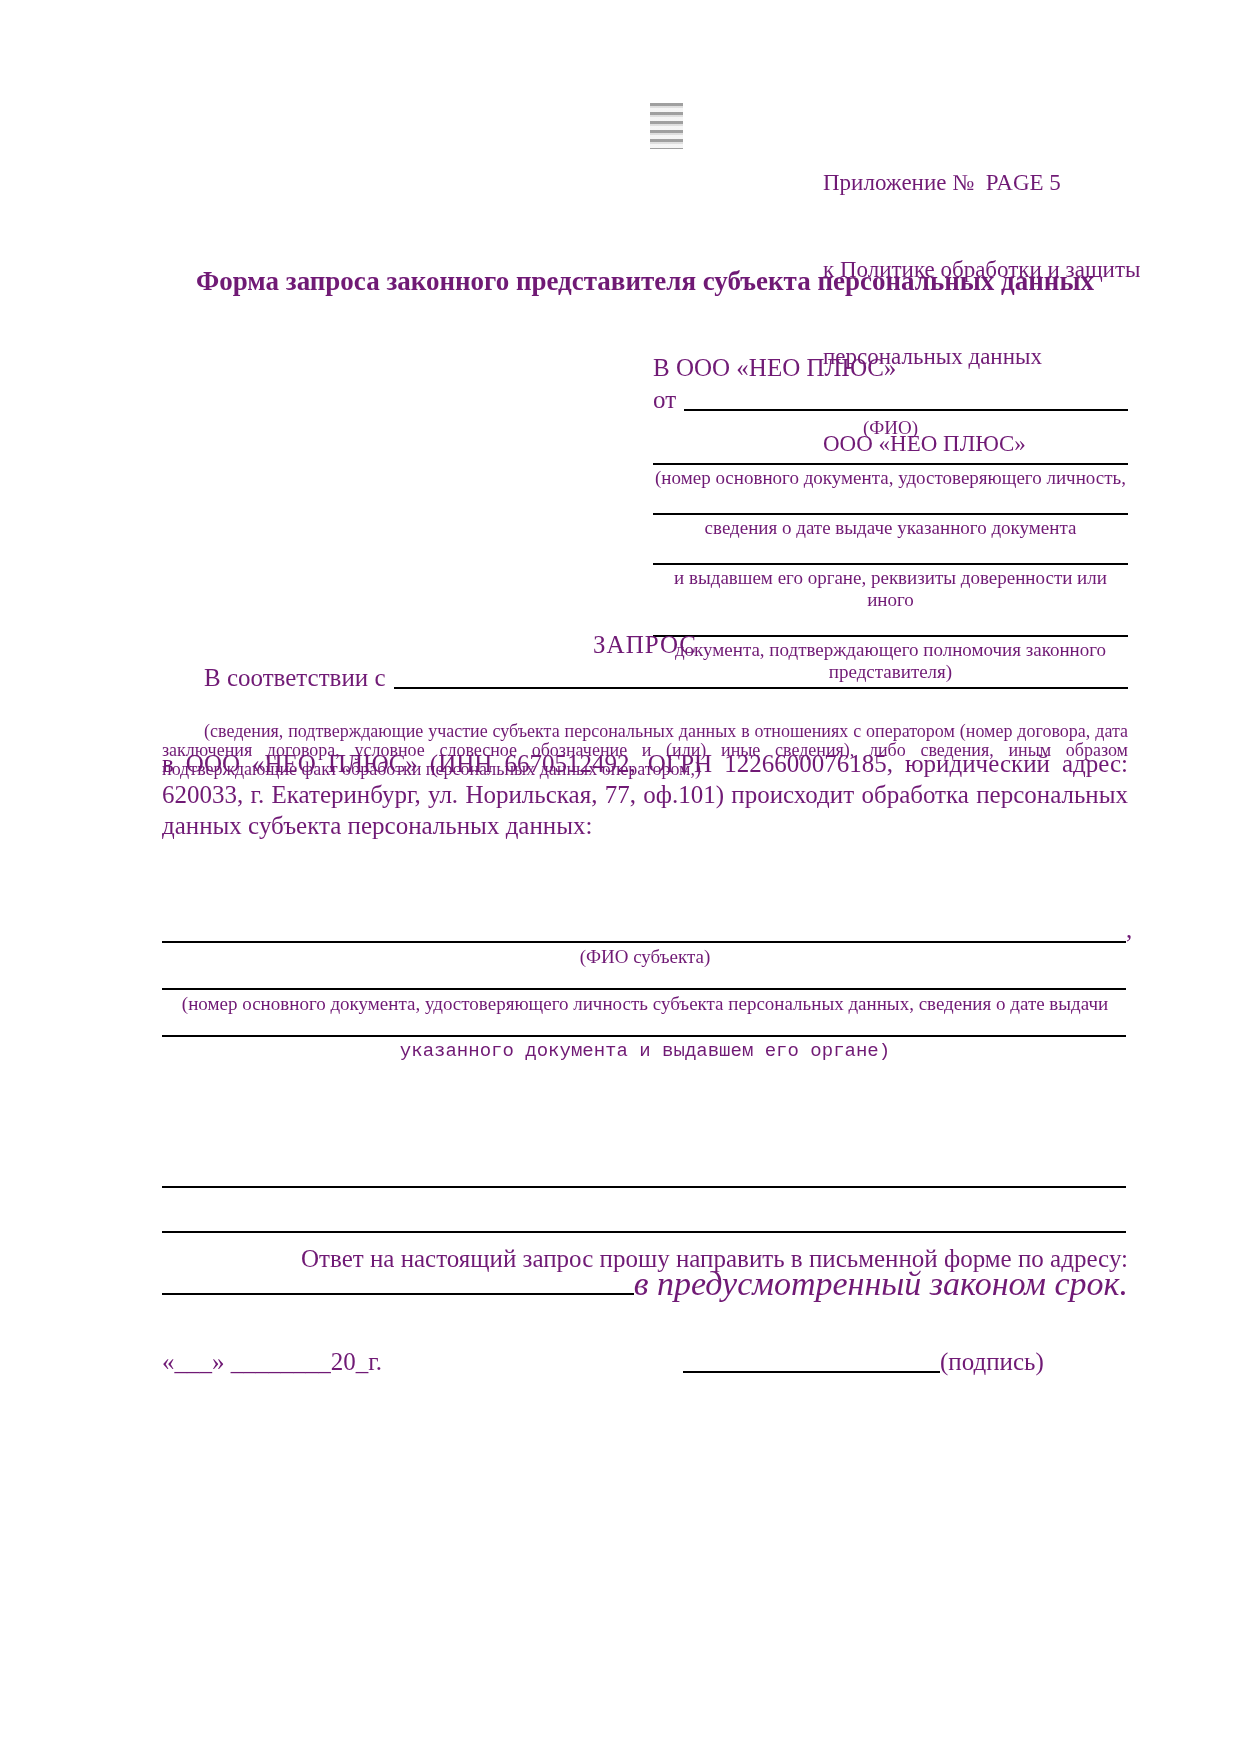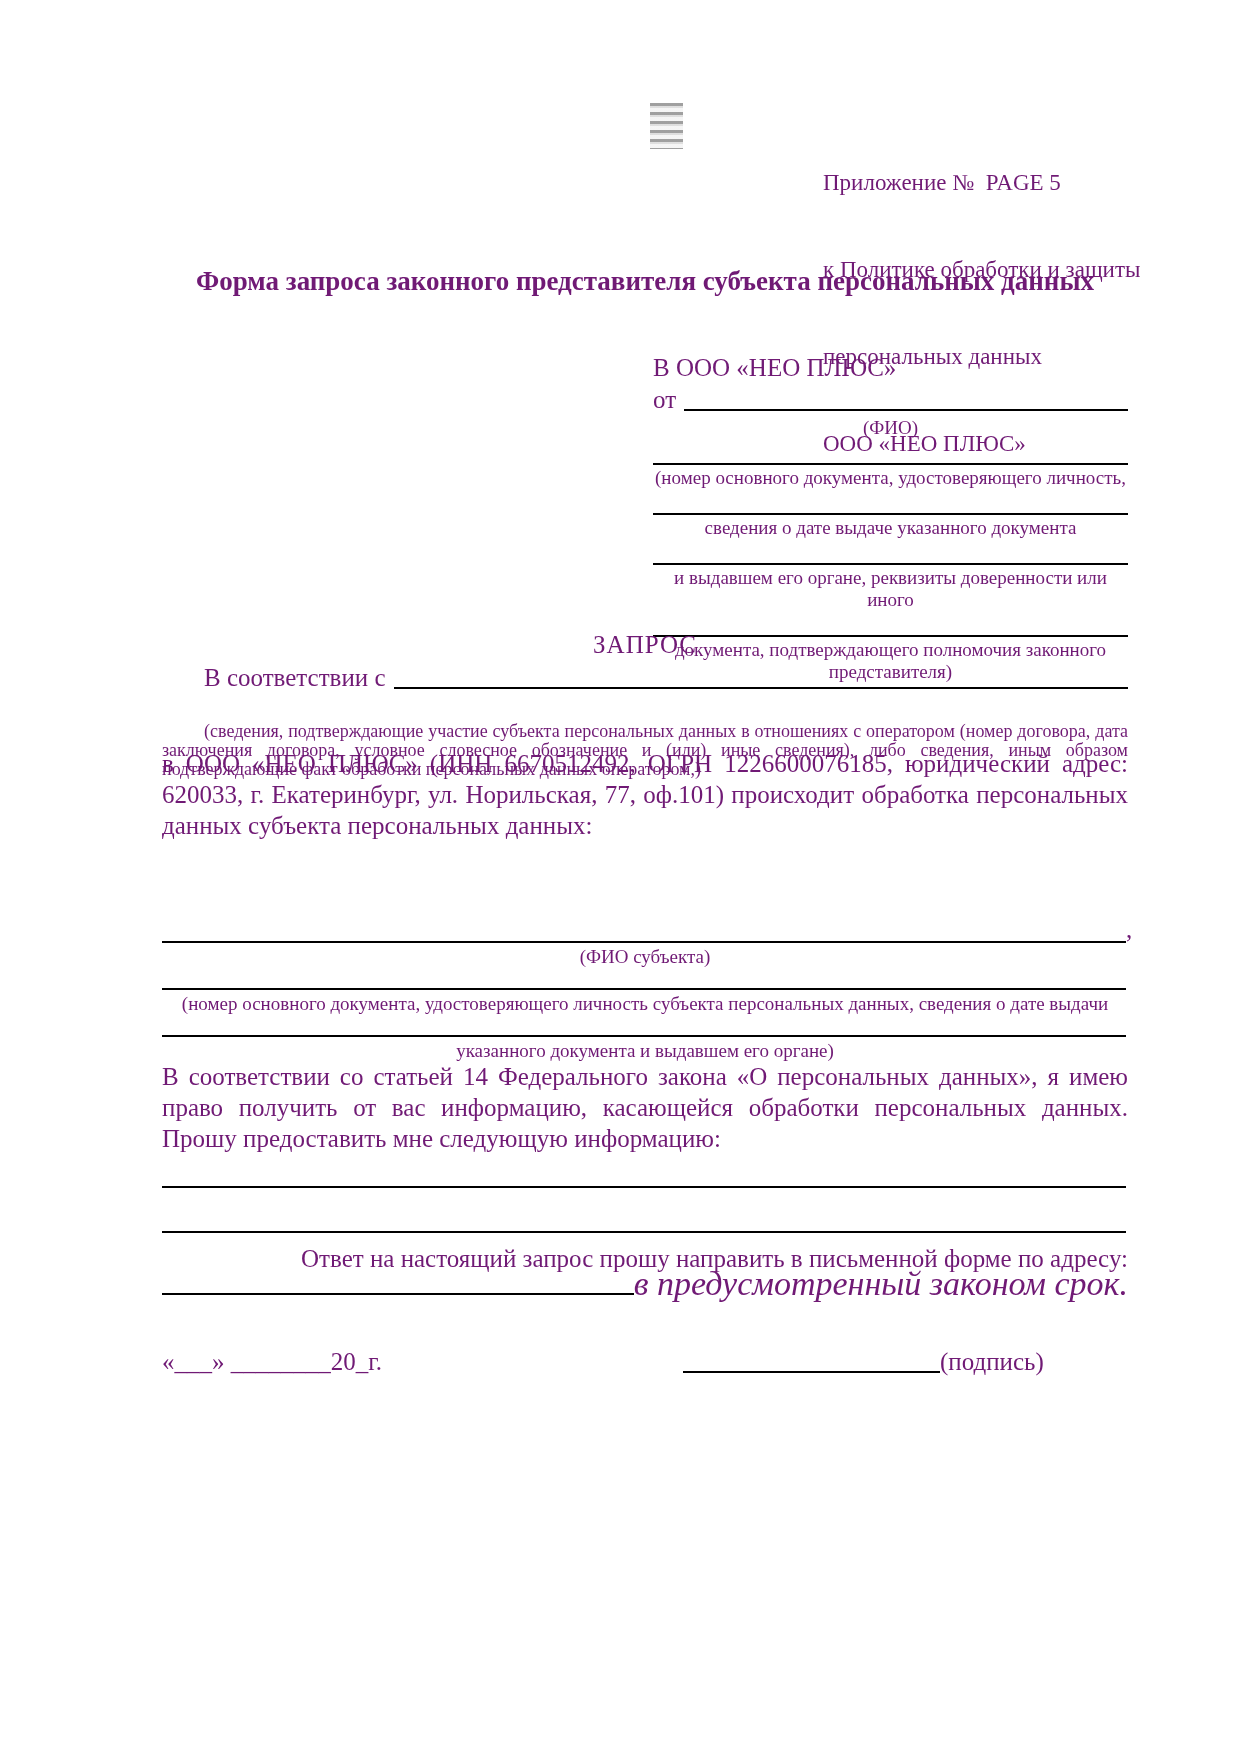--- a/index.html
+++ b/index.html
@@ -127,23 +127,22 @@
   <div class="abs para">в ООО «НЕО ПЛЮС» (ИНН 6670512492, ОГРН 1226600076185, юридический адрес: 620033, г. Екатеринбург, ул. Норильская, 77, оф.101)  происходит обработка персональных данных субъекта персональных данных:</div>
 
   <div class="abs wideline" style="top:941px;"></div>
   <div class="abs comma">,</div>
   <div class="abs wcap" style="top:946px;">(ФИО субъекта)</div>
 
   <div class="abs wideline" style="top:988px;"></div>
   <div class="abs wcap" style="top:993px;">(номер основного документа, удостоверяющего личность субъекта персональных данных, сведения о дате выдачи</div>
 
   <div class="abs wideline" style="top:1035px;"></div>
-  <div class="abs wcap" style="top:1040px;">указанного документа и выдавшем его органе)</div>
+  <div class="abs wcap" style="top:1040px;font-family:Liberation Mono, monospace;">указанного документа и выдавшем его органе)</div>
 
-  <div class="abs para law">В соответствии со статьей 14 Федерального закона «О персональных данных», я имею право получить от вас информацию, касающейся обработки персональных данных. Прошу предоставить мне следующую информацию:</div>
 
   <div class="abs wideline" style="top:1186px;"></div>
   <div class="abs wideline" style="top:1231px;"></div>
 
   <div class="abs reply">Ответ на настоящий запрос прошу направить в письменной форме по адресу:</div>
 
   <div class="abs reply2 flexrow">
     <span class="fill"></span>
     <span class="tail">в предусмотренный законом срок.</span>
   </div>

